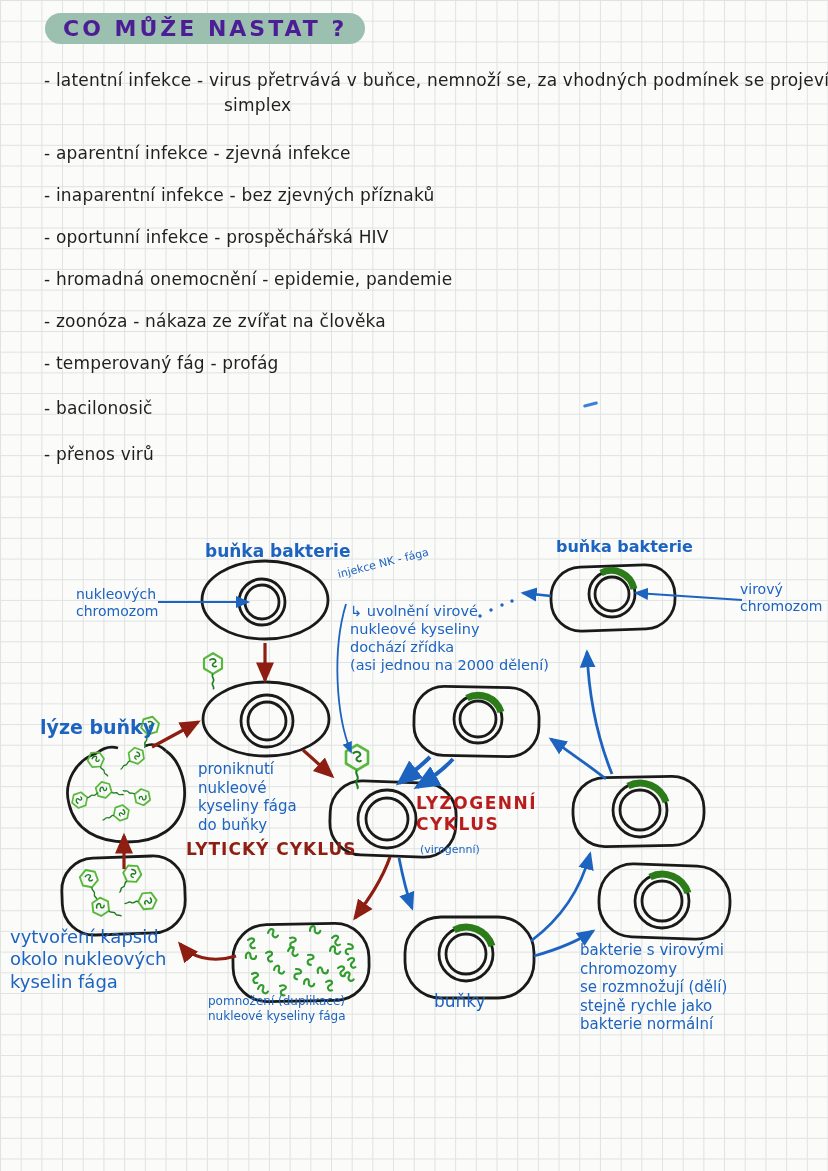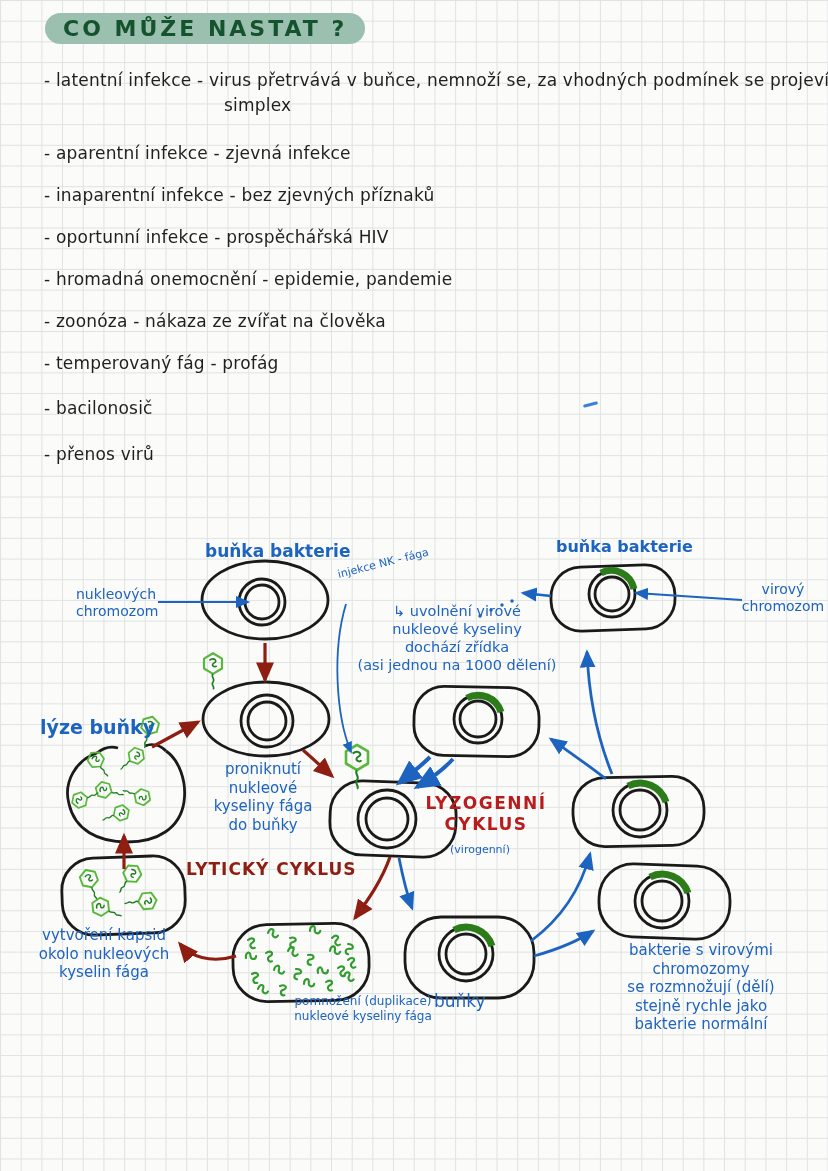--- a/index.html
+++ b/index.html
@@ -10,35 +10,35 @@
       linear-gradient(#dfe3e2 1px, transparent 1px),
       linear-gradient(90deg,#dfe3e2 1px, transparent 1px);
     background-size:20.7px 20.7px;
     font-family:"DejaVu Sans", sans-serif;
     color:#1e1e1e;
   }
   .title-pill{
     position:absolute;left:45px;top:13px;height:31px;line-height:31px;
     padding:0 18px;border-radius:16px;
     background:var(--highlight,#9cc0af);
-    color:#14532d;font-size:22px;font-weight:700;letter-spacing:3px;
+    color:#4c1d95;font-size:22px;font-weight:700;letter-spacing:3px;
     white-space:nowrap;
     text-align:center;
   }
   .note{
     position:absolute;left:44px;width:748px;
     font-size:17px;line-height:1.45;letter-spacing:.2px;color:#1f1f1f;
     padding-left:180px;text-indent:-180px;
   }
   .lbl{
     position:absolute;white-space:pre-line;line-height:1.24;
     color:var(--ink-blue,#1d63c0);
   }
-  .c{text-align:center;}
-  .red{color:var(--ink-red,#8e1d12);margin-top:20px;}
+  .c{}
+  .red{color:var(--ink-red,#8e1d12);}
   .stray{
     position:absolute;left:583px;top:403px;width:15px;height:3px;
     background:#3b82d6;border-radius:2px;transform:rotate(-14deg);
   }
   svg.diagram{position:absolute;left:0;top:0;z-index:1;}
   .lbl,.title-pill,.note{z-index:2;}
 </style>
 </head>
 <body>
 
@@ -217,31 +217,31 @@
 <div class="lbl" style="left:205px;top:541px;font-size:17px;font-weight:600">buňka bakterie</div>
 <div class="lbl" style="left:556px;top:537px;font-size:16px;font-weight:600">buňka bakterie</div>
 <div class="lbl" style="left:76px;top:586px;font-size:14px">nukleových
 chromozom</div>
 <div class="lbl c" style="left:740px;top:581px;width:86px;font-size:14px">virový
 chromozom</div>
 <div class="lbl" style="left:338px;top:568px;font-size:11px;transform:rotate(-14deg);transform-origin:left center">injekce NK - fága</div>
 <div class="lbl c" style="left:350px;top:603px;width:214px;font-size:14.5px">↳ uvolnění virové
 nukleové kyseliny
 dochází zřídka
-(asi jednou na 1000 dělení)</div>
+(asi jednou na 2000 dělení)</div>
 <div class="lbl" style="left:40px;top:716px;font-size:19px;font-weight:700">lýze buňky</div>
 <div class="lbl c" style="left:198px;top:760px;width:130px;font-size:15px">proniknutí
 nukleové
 kyseliny fága
 do buňky</div>
 <div class="lbl red" style="left:186px;top:839px;font-size:17px;font-weight:700;letter-spacing:1px">LYTICKÝ CYKLUS</div>
 <div class="lbl c" style="left:416px;top:793px;width:140px;font-size:17px;font-weight:700;letter-spacing:1.5px;color:#b91c1c">LYZOGENNÍ
 CYKLUS</div>
 <div class="lbl c" style="left:420px;top:843px;width:120px;font-size:11px">(virogenní)</div>
-<div class="lbl c" style="left:24px;top:926px;width:160px;font-size:15px">vytvoření kapsid
+<div class="lbl c" style="left:10px;top:926px;width:160px;font-size:18px">vytvoření kapsid
 okolo nukleových
 kyselin fága</div>
 <div class="lbl c" style="left:208px;top:994px;width:310px;font-size:12px">pomnožení (duplikace)
 nukleové kyseliny fága</div>
 <div class="lbl" style="left:434px;top:991px;font-size:17px">buňky</div>
 <div class="lbl c" style="left:580px;top:941px;width:242px;font-size:15px">bakterie s virovými
 chromozomy
 se rozmnožují (dělí)
 stejně rychle jako
 bakterie normální</div>

